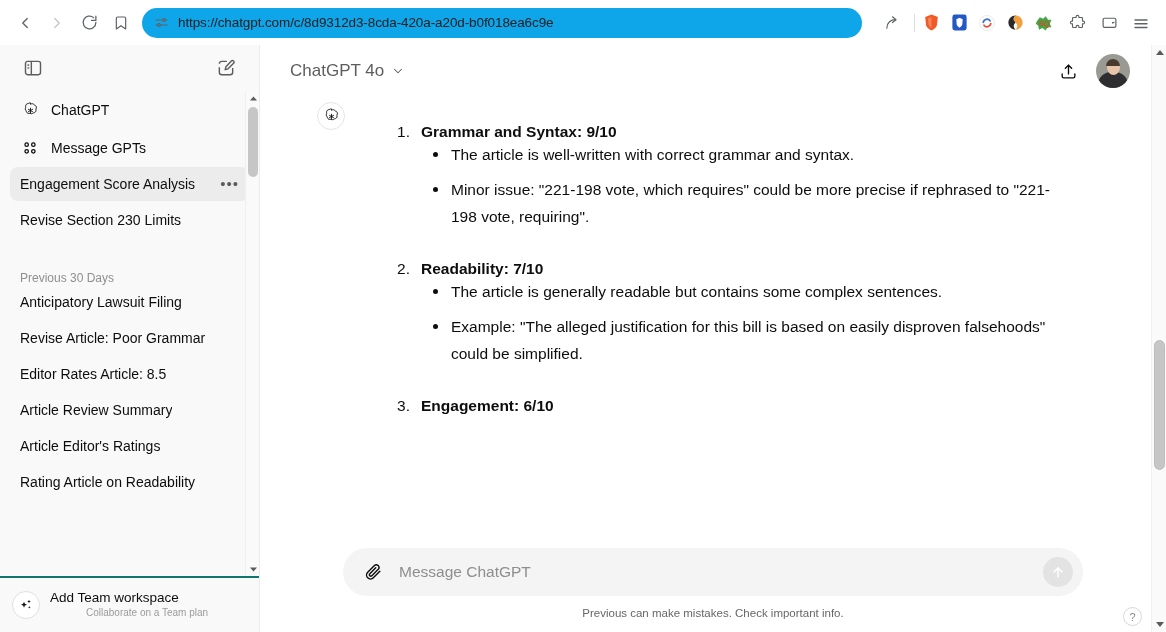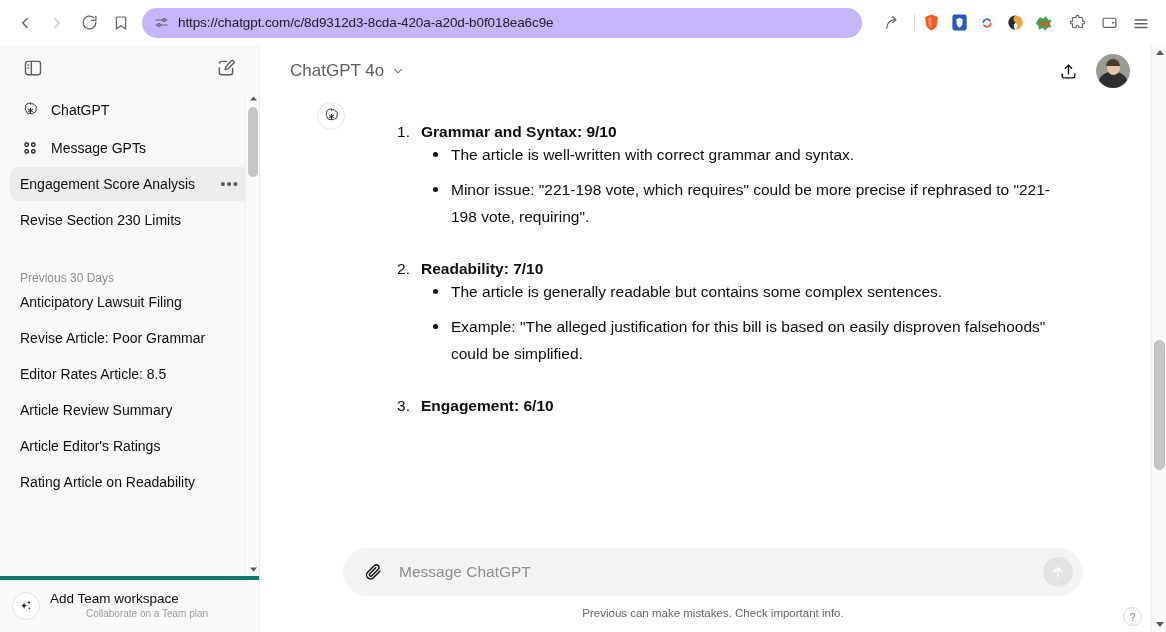--- a/index.html
+++ b/index.html
@@ -25,21 +25,21 @@
     border-radius: 6px;
     color: #5f6368;
     flex: 0 0 auto;
   }
   .nav-btn.disabled { color: #c4c7c8; }
   .nav-btn svg { display: block; }
 
   #url-bar {
     flex: 1 1 auto;
     height: 30px;
-    background: #c4b5fd;
+    background: #0ea5e9;
     border-radius: 16px;
     display: flex; align-items: center;
     padding: 0 12px;
     margin: 0 6px 0 4px;
     gap: 9px;
     max-width: 720px;
   }
   #url-text {
     font-size: 13.5px; color: #202124;
     white-space: nowrap; overflow: hidden;
@@ -124,21 +124,21 @@
   }
   .chat-item.active { background: #ececec; }
   .chat-item .chat-title { overflow: hidden; text-overflow: ellipsis; }
   .chat-dots {
     margin-left: auto; color: #5d5d5d; font-size: 15px;
     letter-spacing: 1px; padding-left: 8px;
     line-height: 10px;
   }
   #sidebar-bottom {
     flex: 0 0 56px; height: 56px;
-    border-top: 4px solid #0f766e;
+    border-top: 2px solid #0f766e;
     display: flex; align-items: center;
     padding: 0 12px; gap: 10px;
     background: #f9f9f9;
   }
   .team-badge {
     width: 28px; height: 28px; border-radius: 50%;
     border: 1px solid #e0e0e0; background: #fff;
     display: flex; align-items: center; justify-content: center;
     flex: 0 0 28px;
   }

